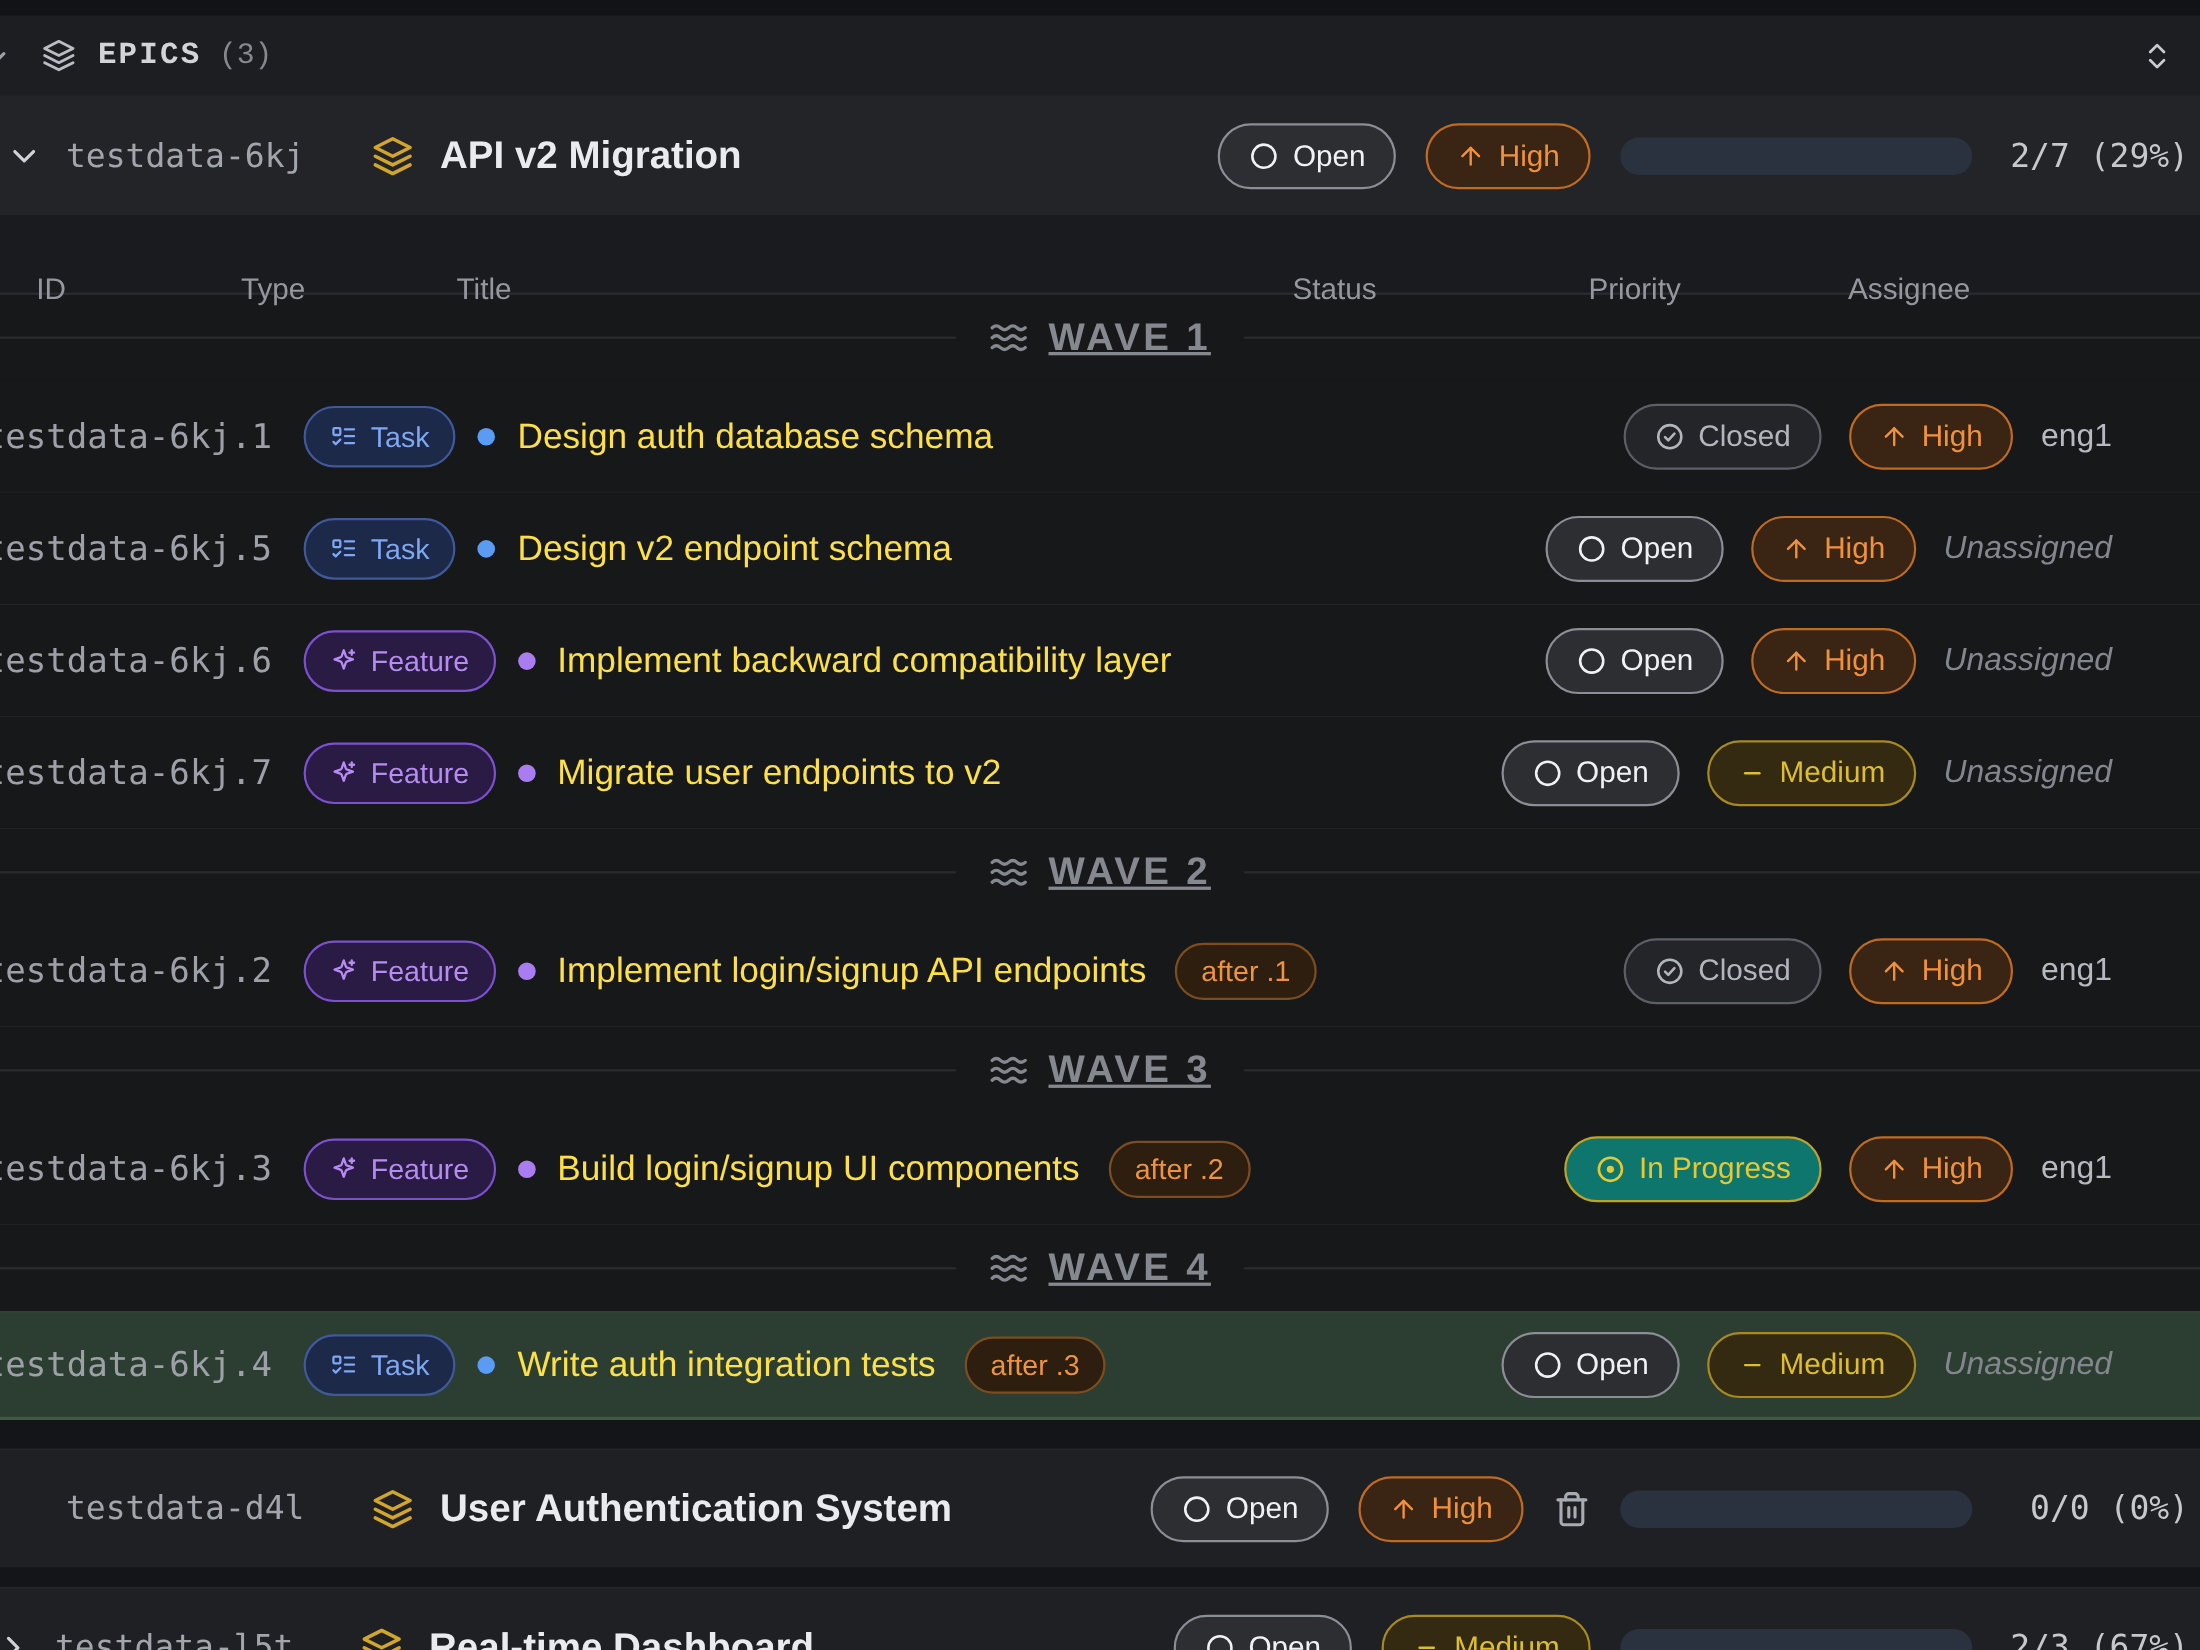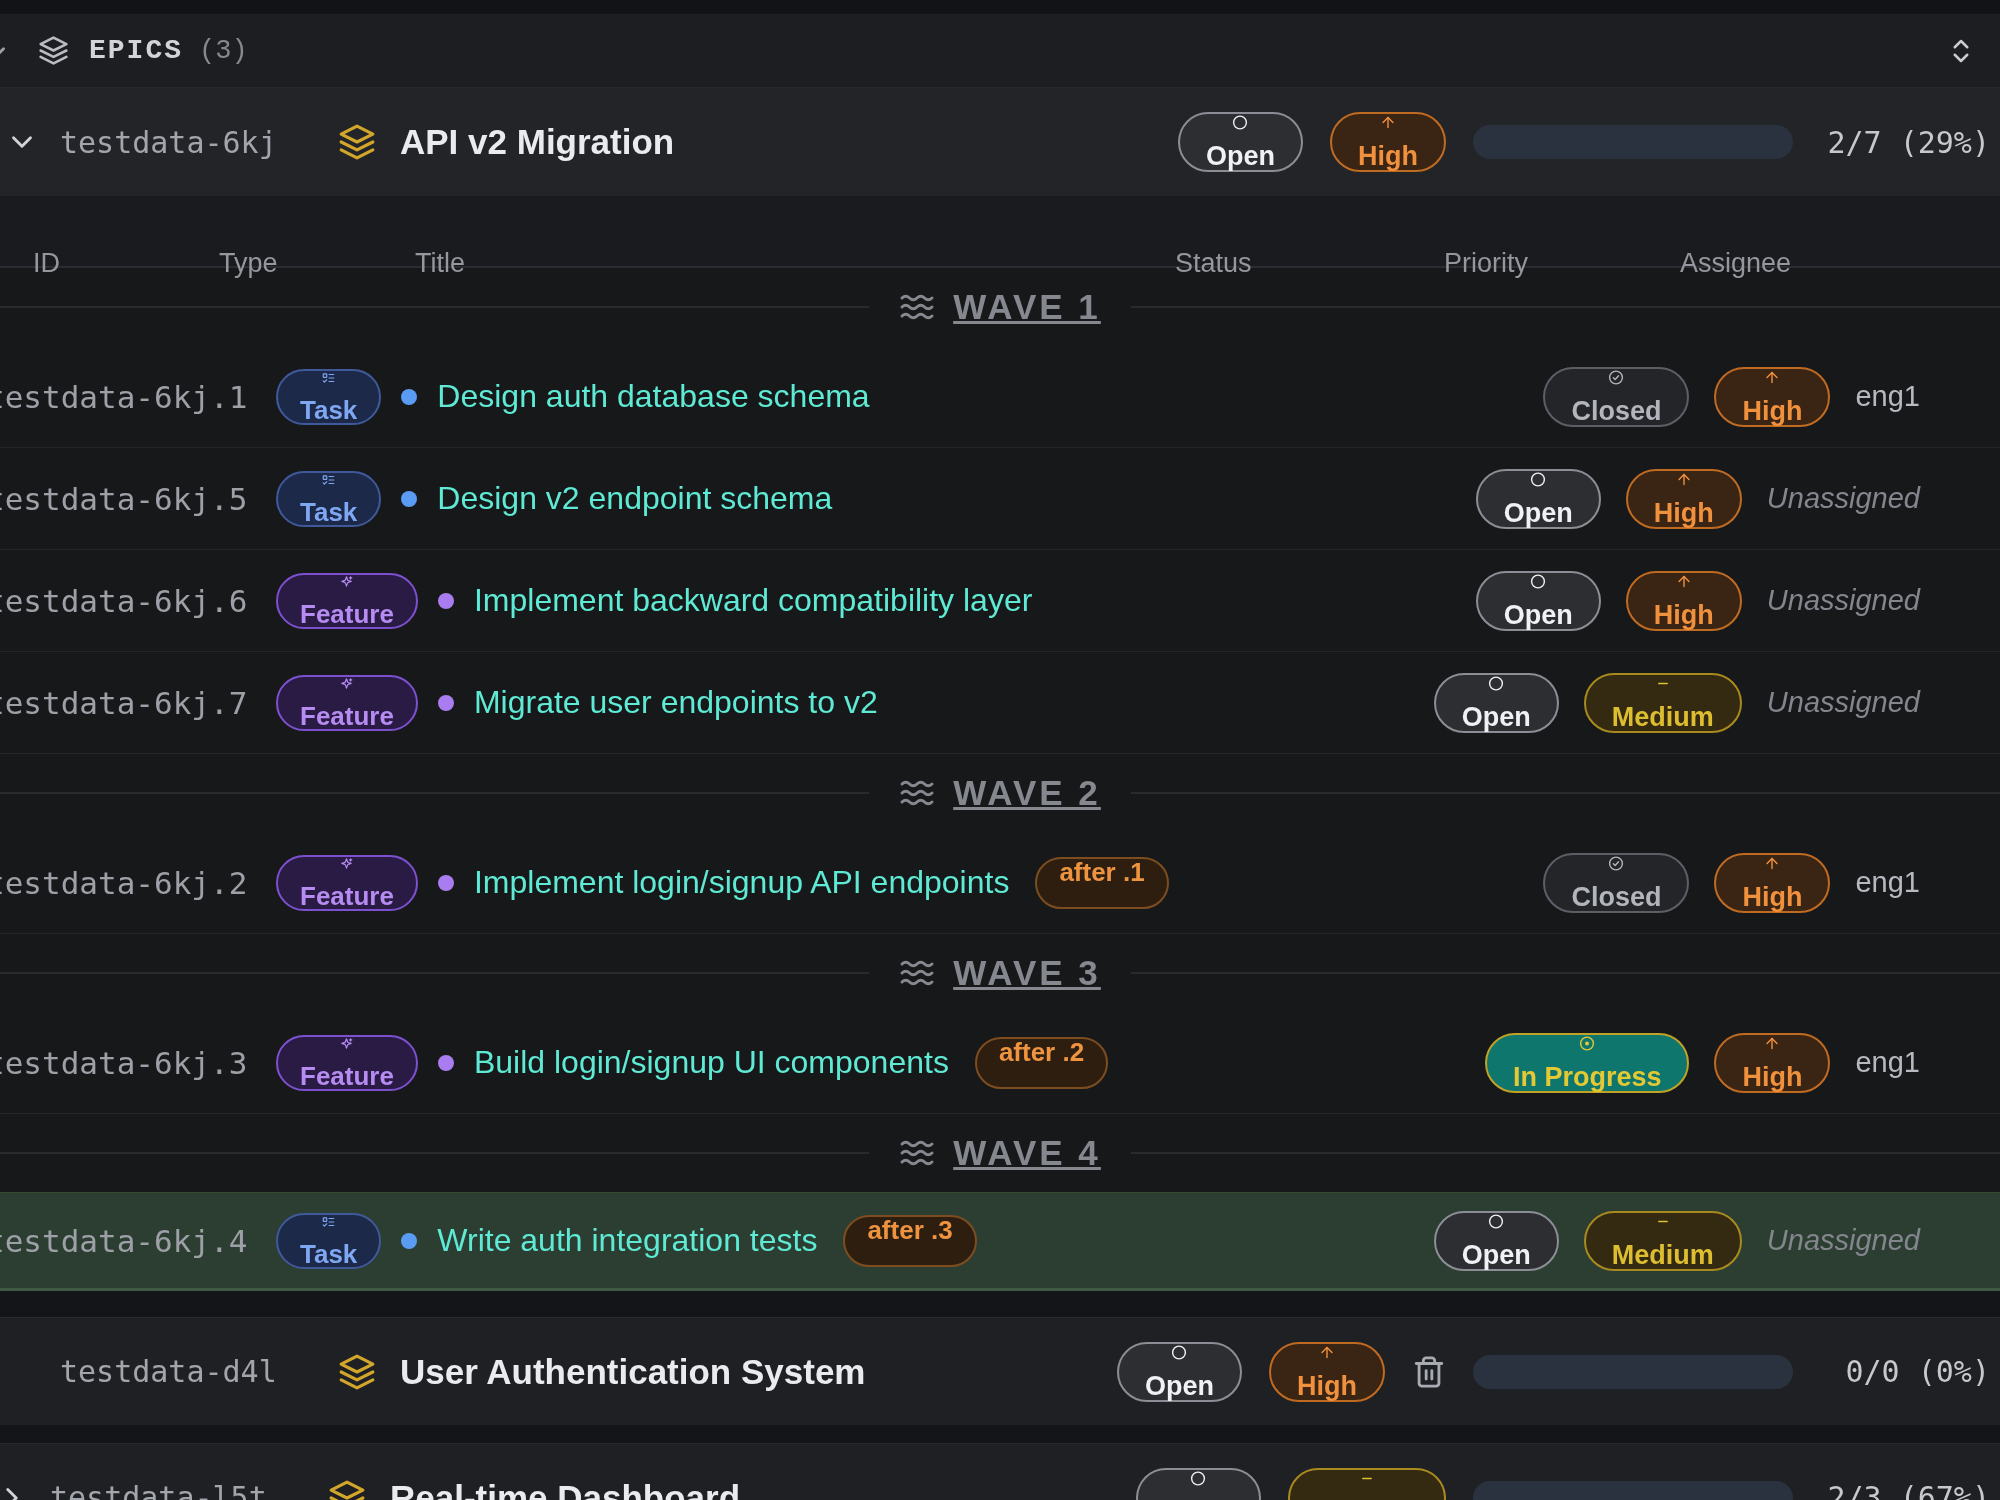--- a/index.html
+++ b/index.html
@@ -52,29 +52,29 @@
   .wave-content { display:flex; align-items:center; gap:18px; margin:0 30px; color:#85888e; }
   .wave-label { font-size:35px; font-weight:700; letter-spacing:3px;text-decoration:underline; }
 
   
   .task-row {
     height:102px; display:flex; align-items:center;
     background:#17181a; border-bottom:1px solid #242529; padding-right:80px;
   }
   .task-row.highlighted { background:#2c3e31; border-top:1px solid #35492f; border-bottom:3px solid #3e5a45; height:99px; }
   .task-id { margin-left:-14px; width:290px; flex-shrink:0; font-size:31px; color:#9da0a7; white-space:nowrap; }
-  .task-title { margin-left:20px; font-size:32px; font-weight:500; color:#5eead4; white-space:nowrap; }
+  .task-title { margin-left:20px; font-size:32px; font-weight:500; color:#fde047; white-space:nowrap; }
   .dot { width:16px; height:16px; border-radius:50%; margin-left:20px; flex-shrink:0; }
   .dot-task { background:#5a9cf4; } .dot-feature { background:#a97df0; }
   .task-right { margin-left:auto; display:flex; align-items:center; gap:25px; }
   .assignee { font-size:29px; color:#b6b9bf; white-space:nowrap; }
   .assignee.unassigned { font-style:italic; color:#83868d; }
 
   
-  .badge { display:inline-flex; align-items:center; gap:12px; border-radius:999px; font-weight:700; white-space:nowrap; flex-shrink:0;flex-direction:column; }
+  .badge { display:inline-flex; align-items:center; gap:12px; border-radius:999px; font-weight:400; white-space:nowrap; flex-shrink:0; }
   .badge .lbl { line-height:1; }
   .badge.status { height:60px; padding:0 26px; font-size:27px; }
   .badge.type { height:56px; padding:0 22px; font-size:26px; }
   .badge.after { height:52px; padding:0 22px; font-size:26px; margin-left:26px; }
   .st-open       { background:#2d2e32; border:2px solid #8b8e95; color:#f0f1f4; }
   .st-closed     { background:#242528; border:2px solid #5c5f66; color:#b2b5bc; }
   .st-inprogress { background:#0f766e; border:2px solid #bfa226; color:#e4c934; }
   .pr-high       { background:#3a2414; border:2px solid #c06b22; color:#f0913d; }
   .pr-medium     { background:#332a11; border:2px solid #a98a1e; color:#ddbe30; }
   .ty-task       { background:#1c2948; border:2px solid #40599a; color:#7fa7f3; }

